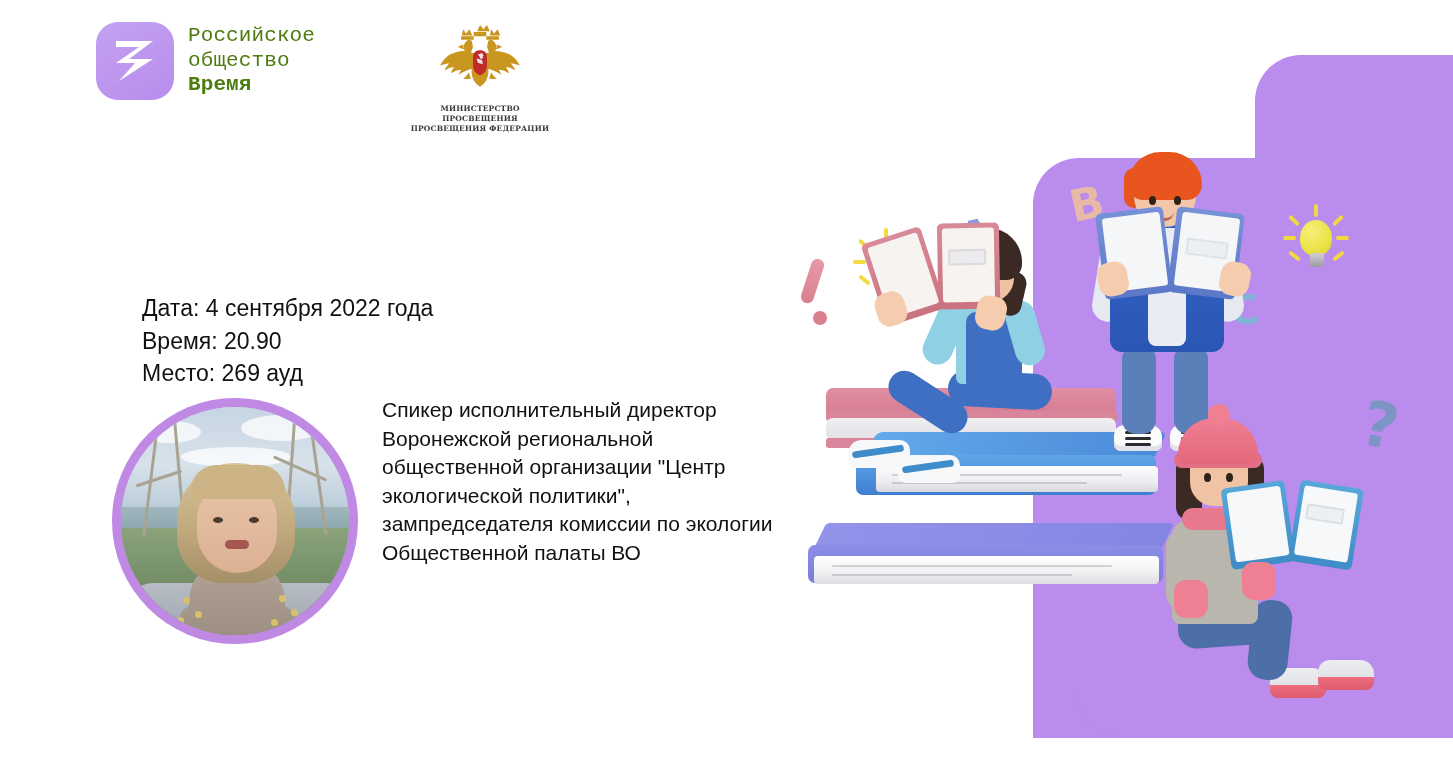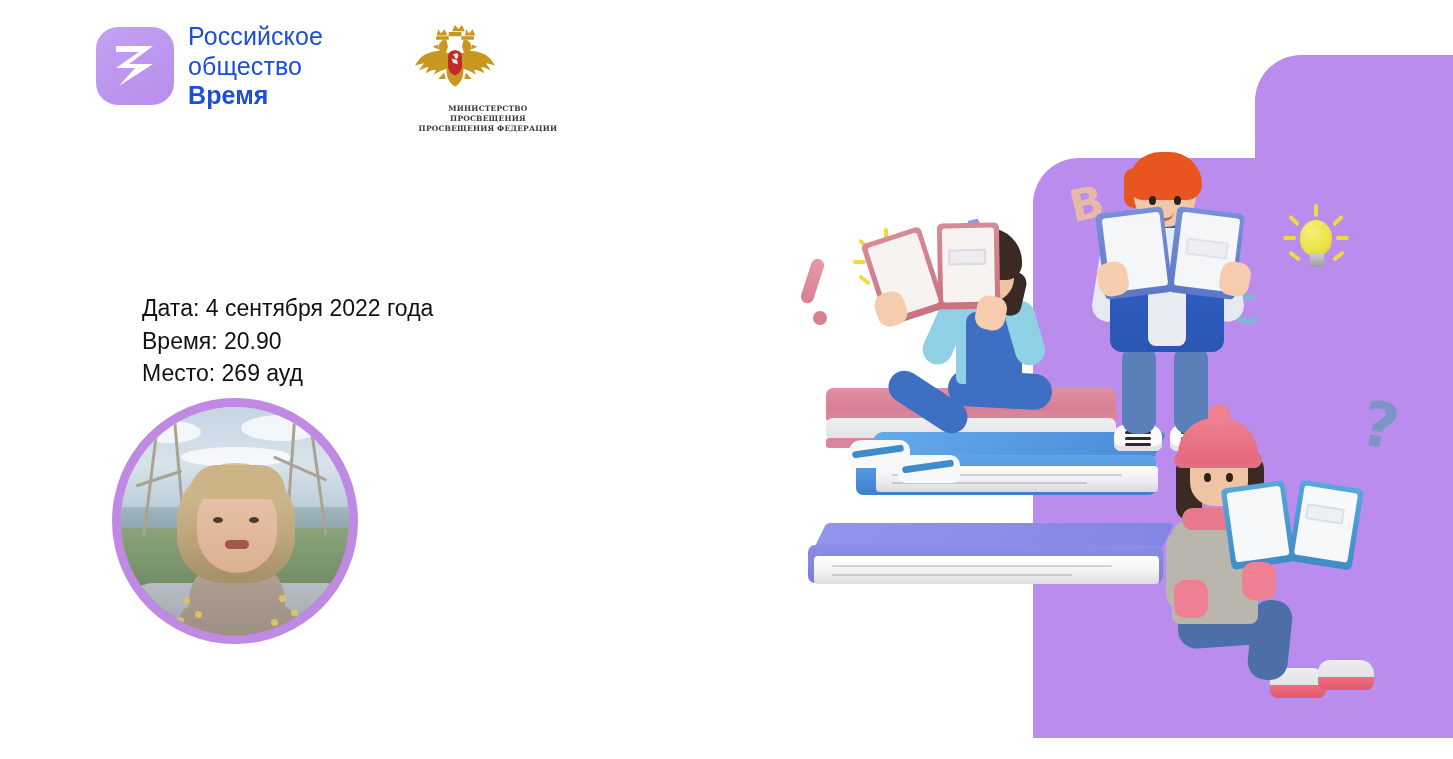--- a/index.html
+++ b/index.html
@@ -349,27 +349,27 @@
   }
   .znanie-tile {
     width: 78px; height: 78px; border-radius: 22px;
     background: linear-gradient(150deg,#c3a2f2 0%,#b88cec 100%);
     position: relative; flex: none;
   }
   .znanie-mark {
     position: absolute; left: 17px; top: 16px; width: 45px; height: 46px;
   }
   .znanie-text {
-    font-family: Liberation Sans, sans-serif;
-    font-size: 25px; line-height: 1.18; color: #1d4ed8;
+    font-family: Liberation Mono, monospace;
+    font-size: 21px; line-height: 1.18; color: #4d7c0f;
     letter-spacing: .1px;
   }
   .znanie-text .b { font-weight: 700; }
 
-  .ministry { display:flex; flex-direction:column; width: 150px; }
+  .ministry { display:flex; flex-direction:column; align-items:center; width: 150px; }
   .eagle { width: 84px; height: 76px; }
   .ministry-caption {
     margin-top: 6px; text-align:center;
     font-family: "DejaVu Serif", serif;
     font-size: 7.5px; font-weight: 700; color: #3a3a3a;
     line-height: 1.35; letter-spacing: .2px;
   }
 
   #title {
     position: absolute; left: 104px; top: 178px;
@@ -690,14 +690,20 @@
       <div class="p-lips"></div>
       <div class="p-floral" style="left:62px;top:190px;"></div>
       <div class="p-floral" style="left:74px;top:204px;"></div>
       <div class="p-floral" style="left:56px;top:210px;"></div>
       <div class="p-floral" style="left:158px;top:188px;"></div>
       <div class="p-floral" style="left:170px;top:202px;"></div>
       <div class="p-floral" style="left:150px;top:212px;"></div>
     </div>
   </div>
 
+  <div id="speaker-desc">Спикер исполнительный директор
+Воронежской региональной
+общественной организации "Центр
+экологической политики",
+зампредседателя комиссии по экологии
+Общественной палаты ВО</div>
 
 </div>
 
 </body></html>

